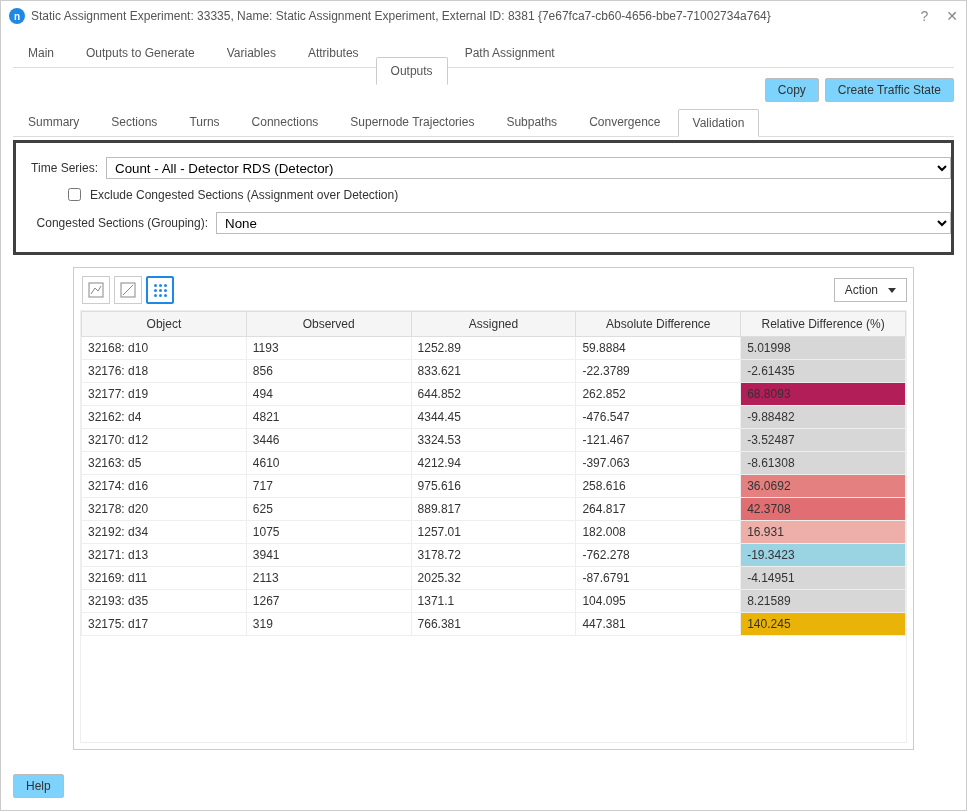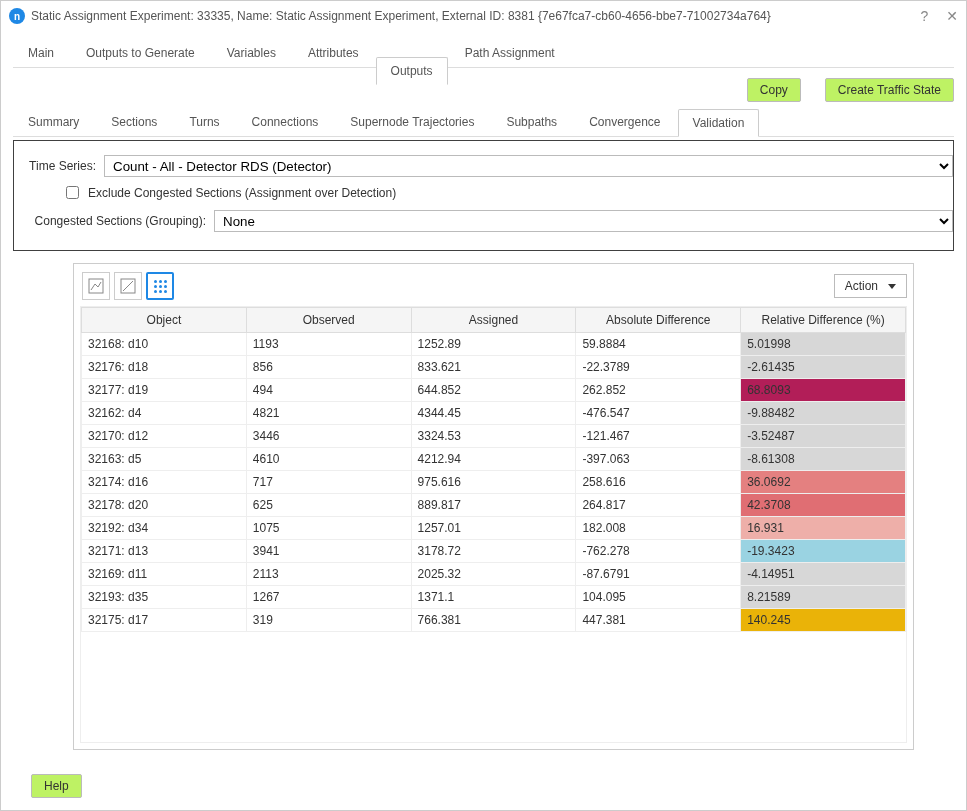--- a/index.html
+++ b/index.html
@@ -9,26 +9,26 @@
   .app-icon { width:16px; height:16px; border-radius:50%; background:#1e88e5; color:#fff; font-weight:bold; font-size:10px; display:flex; align-items:center; justify-content:center; margin-right:6px; }
   .title-text { color:#555; }
   .title-right { position:absolute; right:8px; display:flex; align-items:center; gap:18px; }
   .help-q { color:#888; font-size:14px; cursor:pointer; }
   .close-x { color:#888; font-size:14px; cursor:pointer; }
   .content { flex:1; padding:8px 12px 4px 12px; display:flex; flex-direction:column; }
   .main-tabs { display:flex; gap:2px; border-bottom:1px solid #ddd; margin-bottom:10px; }
   .main-tab { padding:6px 14px; color:#555; cursor:pointer; border:1px solid transparent; border-bottom:none; }
   .main-tab.active { border-color:#ccc; border-bottom:1px solid #fff; position:relative; top:18px; background:#fff; border-radius:2px 2px 0 0; }
   .top-buttons { display:flex; justify-content:flex-end; gap:6px; margin-bottom:6px; }
-  .btn { border:1px solid #bbb; background:#bef264; padding:4px 12px; border-radius:2px; cursor:pointer; color:#333;margin-left:18px; }
+  .btn { border:1px solid #bbb; background:#7dd3fc; padding:4px 12px; border-radius:2px; cursor:pointer; color:#333; }
   .btn.primary { border-color:#1565c0; color:#1565c0; padding:4px 28px; }
   .sub-tabs { display:flex; gap:2px; border-bottom:1px solid #ddd; margin-bottom:3px; }
   .sub-tab { padding:6px 14px; color:#555; cursor:pointer; border:1px solid transparent; border-bottom:none; }
   .sub-tab.active { border-color:#ccc; border-bottom:1px solid #fff; position:relative; top:1px; background:#fff; border-radius:2px 2px 0 0; }
-  .form-area { border:1px solid #404040; padding:8px 0 12px 10px; margin-bottom:12px; }
+  .form-area { border:3px solid #404040; padding:8px 0 12px 10px; margin-bottom:12px; }
   .form-row { display:flex; align-items:center; margin:6px 0; }
   .form-label { width:190px; text-align:right; padding-right:8px; color:#333; }
   .form-label.short { width:auto; padding-right:8px; }
   select.combo { flex:1; height:22px; border:1px solid #bbb; padding:0 4px; background:#fff; }
   .checkbox-row { display:flex; align-items:center; gap:6px; margin:4px 0 8px 38px; }
   .table-wrap { border:1px solid #ccc; padding:6px; flex:1; display:flex; flex-direction:column; margin:0 40px 12px 60px; }
   .toolbar-row { display:flex; justify-content:space-between; align-items:center; margin-bottom:4px; }
   .tool-left { display:flex; gap:4px; padding:2px; }
   .tool-btn { width:28px; height:28px; border:1px solid #ccc; display:flex; align-items:center; justify-content:center; cursor:pointer; }
   .tool-btn.selected { border:2px solid #1e88e5; border-radius:2px; }

